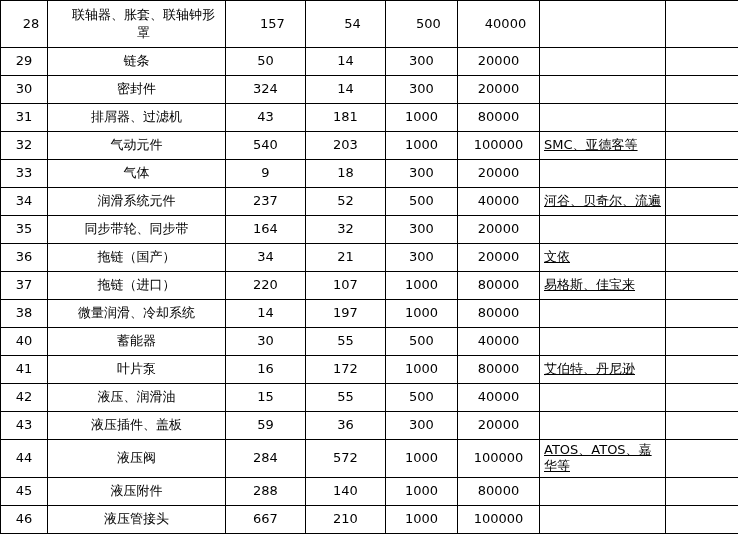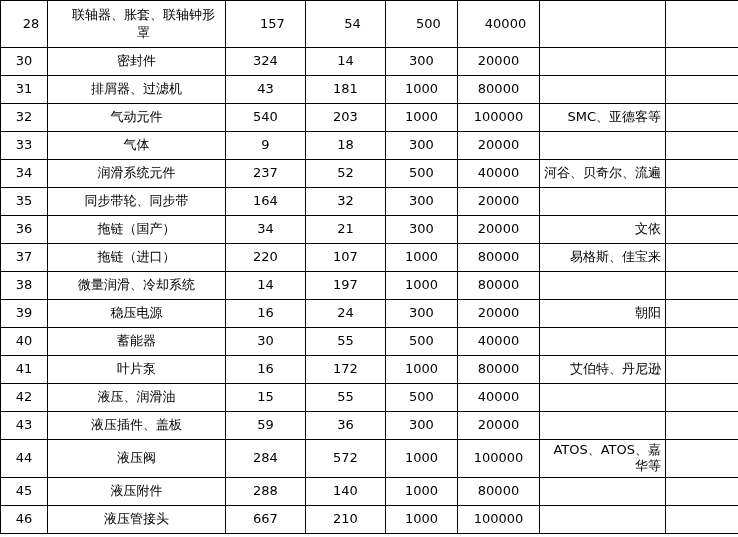--- a/index.html
+++ b/index.html
@@ -40,21 +40,21 @@
   col.c-v1     { width: 80px; }
   col.c-v2     { width: 80px; }
   col.c-v3     { width: 72px; }
   col.c-v4     { width: 82px; }
   col.c-note   { width: 126px; }
   col.c-tail   { width: 73px; }
 
   td.idx   { text-align: center; }
   td.name  { text-align: center; padding-left: 6px; }
   td.num   { text-align: center; }
-  td.note  { text-align: right; padding-left: 6px; }
+  td.note  { text-align: left; padding-left: 6px; text-decoration: underline; }
   td.tail  { text-align: left; }
 
   td.name.wrap {
     white-space: normal;
     line-height: 1.35;
   }
   tr.tall td { height: 47px; padding-left: 18px; }
 </style>
 </head>
 <body>
@@ -76,20 +76,30 @@
           <td class="idx">28</td>
           <td class="name wrap">联轴器、胀套、联轴钟形罩</td>
           <td class="num">157</td>
           <td class="num">54</td>
           <td class="num">500</td>
           <td class="num">40000</td>
           <td class="note"></td>
           <td class="tail"></td>
         </tr>
         <tr>
+          <td class="idx">29</td>
+          <td class="name">链条</td>
+          <td class="num">50</td>
+          <td class="num">14</td>
+          <td class="num">300</td>
+          <td class="num">20000</td>
+          <td class="note"></td>
+          <td class="tail"></td>
+        </tr>
+        <tr>
           <td class="idx">30</td>
           <td class="name">密封件</td>
           <td class="num">324</td>
           <td class="num">14</td>
           <td class="num">300</td>
           <td class="num">20000</td>
           <td class="note"></td>
           <td class="tail"></td>
         </tr>
         <tr>
@@ -166,30 +176,20 @@
           <td class="idx">38</td>
           <td class="name">微量润滑、冷却系统</td>
           <td class="num">14</td>
           <td class="num">197</td>
           <td class="num">1000</td>
           <td class="num">80000</td>
           <td class="note"></td>
           <td class="tail"></td>
         </tr>
         <tr>
-          <td class="idx">39</td>
-          <td class="name">稳压电源</td>
-          <td class="num">16</td>
-          <td class="num">24</td>
-          <td class="num">300</td>
-          <td class="num">20000</td>
-          <td class="note">朝阳</td>
-          <td class="tail"></td>
-        </tr>
-        <tr>
           <td class="idx">40</td>
           <td class="name">蓄能器</td>
           <td class="num">30</td>
           <td class="num">55</td>
           <td class="num">500</td>
           <td class="num">40000</td>
           <td class="note"></td>
           <td class="tail"></td>
         </tr>
         <tr>

